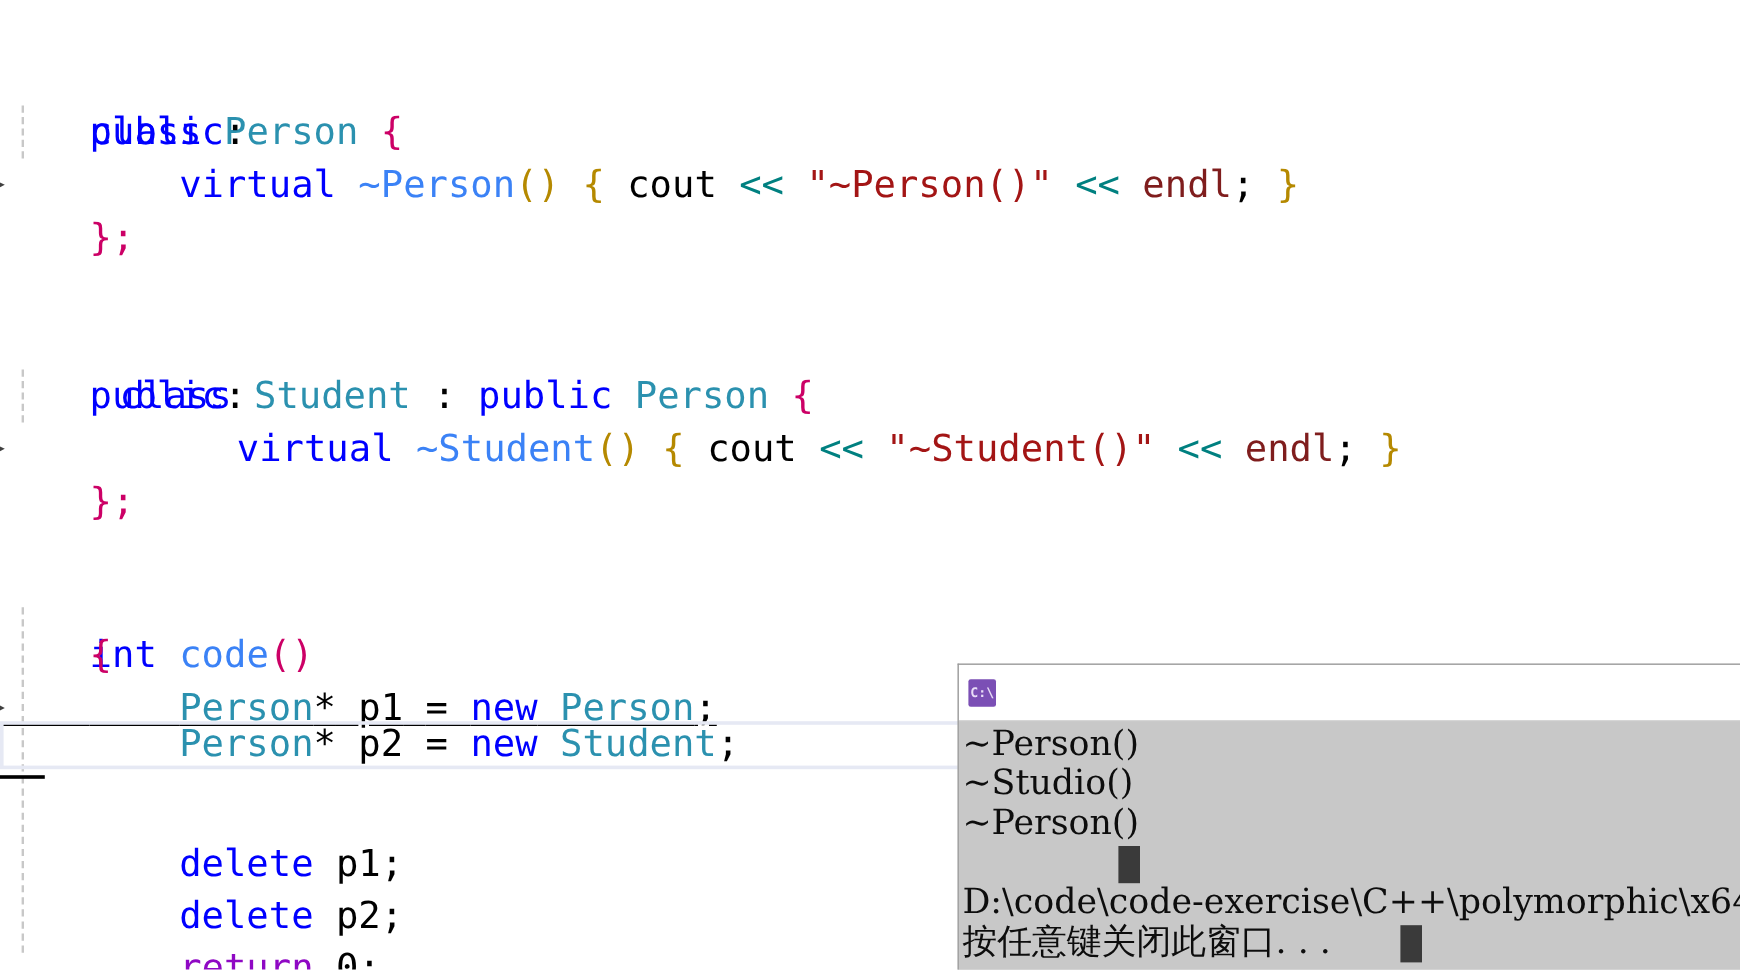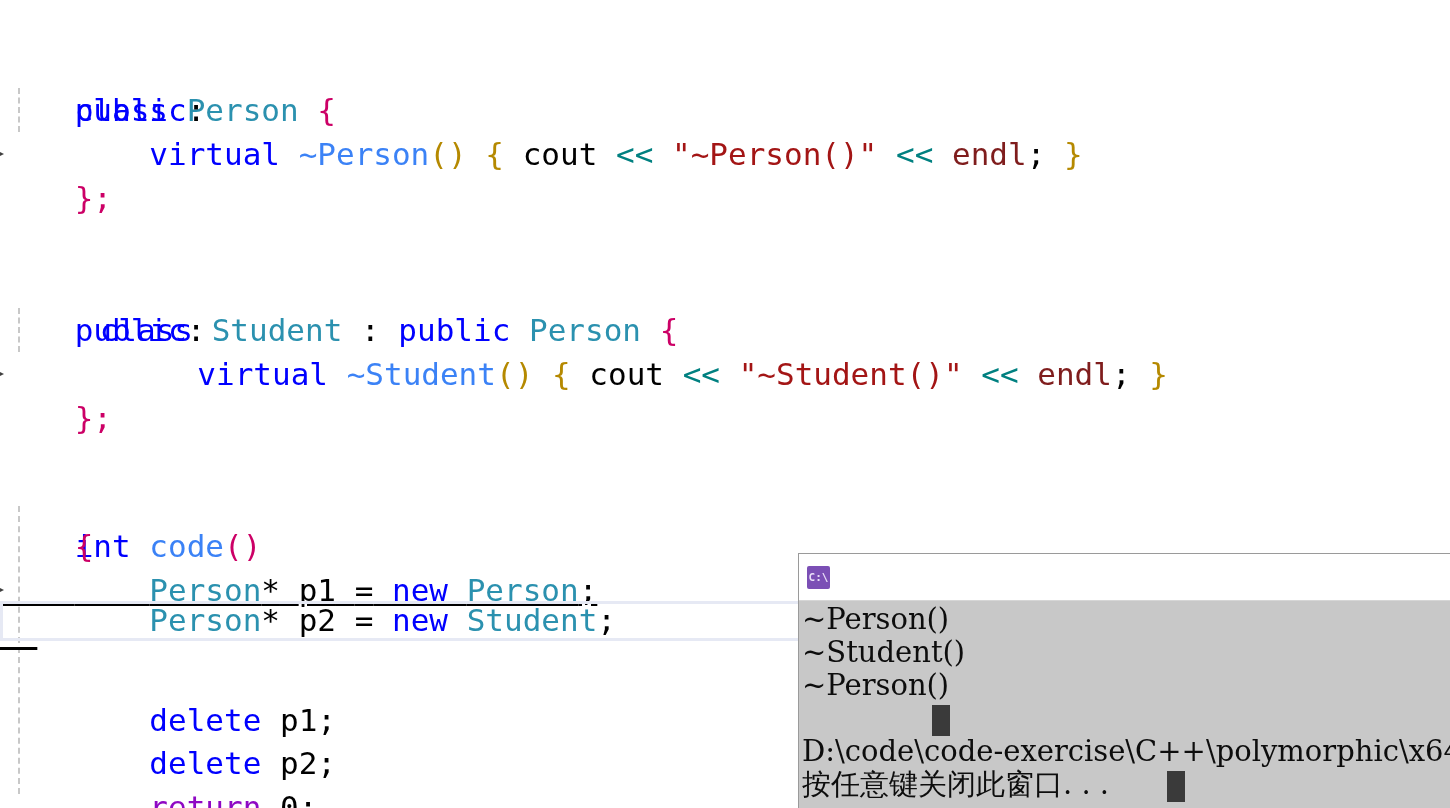--- a/index.html
+++ b/index.html
@@ -252,21 +252,21 @@
 <div id="console-window">
 
   <div id="console-titlebar">
     <div id="console-icon">
       <span>C:\</span>
     </div>
   </div>
 
   <div id="console-body">
     <div class="console-line" style="top:2px;">~Person()</div>
-    <div class="console-line" style="top:35px;">~Student()</div>
+    <div class="console-line" style="top:35px;">~Studio()</div>
     <div class="console-line" style="top:68px;">~Person()</div>
     <div class="console-line" style="top:101px;"></div>
     <div class="console-line" style="top:134px;">D:\code\code-exercise\C++\polymorphic\x64</div>
     <div class="console-line" style="top:167px;">按任意键关闭此窗口. . .</div>
 
     <div class="console-cursor" style="left:133px;top:104px;"></div>
     <div class="console-cursor" style="left:368px;top:170px;"></div>
   </div>
 </div>
 

